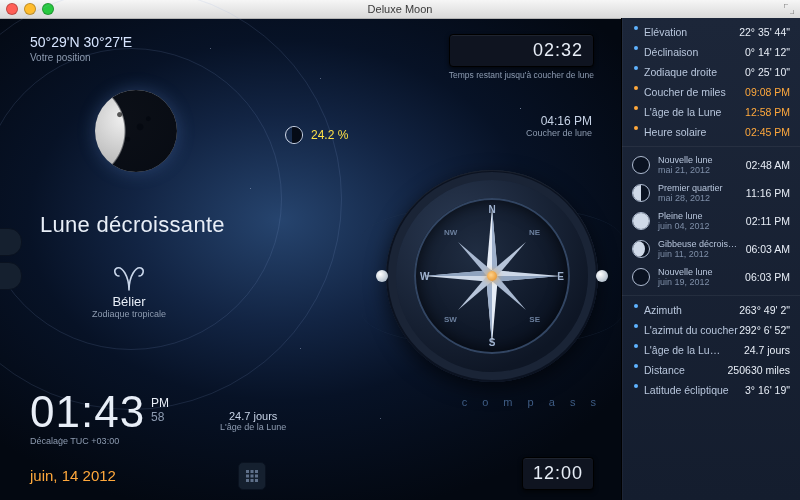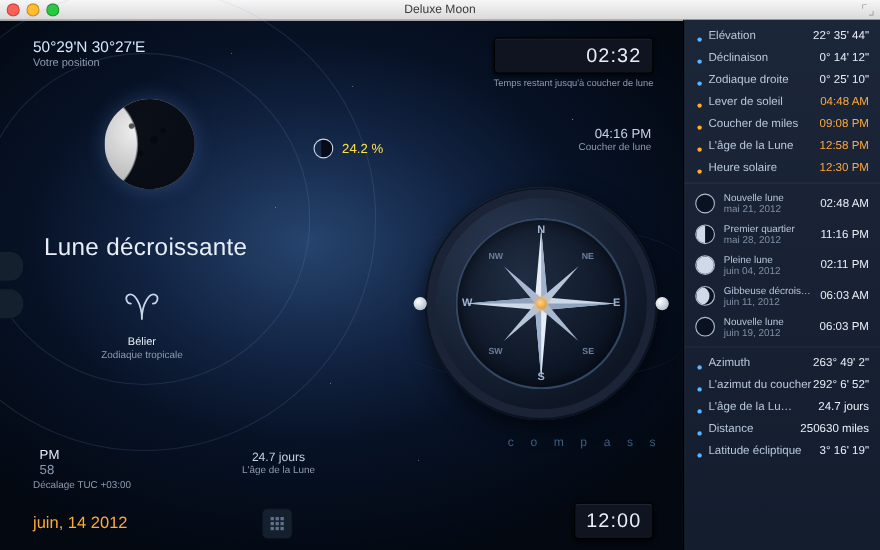--- a/index.html
+++ b/index.html
@@ -55,21 +55,21 @@
   
   .phase{position:absolute;left:40px;top:194px;font-size:22px;font-weight:300;letter-spacing:.3px}
   
   .rt{position:absolute;font-size:12px;color:#c7d3e6;text-align:right}
   .rt .cap{font-size:9px;color:var(--text-dim);display:block}
   .rt1{right:30px;top:96px}
   .rt2{right:30px;bottom:58px}
   
   .zodiac{position:absolute;left:92px;top:244px;text-align:center}
   .zodiac svg{display:block;margin:0 auto}
-  .zlabel{font-size:10px;margin-top:14px}
+  .zlabel{font-size:13px;margin-top:2px}
   .zsub{font-size:9px;color:var(--text-dim)}
   
   .clock{position:absolute;left:30px;bottom:66px;display:flex;align-items:flex-start}
   .ck-h{font-size:44px;font-weight:200;letter-spacing:1px;line-height:1}
   .ck-suffix{display:flex;flex-direction:column;margin-left:6px;margin-top:6px;font-size:12px;line-height:14px}
   .ck-cap{font-size:9px;color:var(--text-dim);position:absolute;left:30px;bottom:54px}
   
   .age{position:absolute;left:220px;bottom:68px;text-align:center;font-size:11px;color:#c7d3e6}
   .age .cap{display:block;font-size:9px;color:var(--text-dim)}
   
@@ -100,21 +100,21 @@
   .cmp-label{position:absolute;right:20px;bottom:-2px;font-size:11px;letter-spacing:6px;color:#3e5c84}
   
   .sect{border-top:1px solid rgba(255,255,255,.06);padding:4px 0}
   .sect:first-child{border-top:none}
   .row{display:flex;align-items:center;justify-content:space-between;padding:4px 10px 4px 12px}
   .row .lbl{color:#b8c6dc;white-space:nowrap;overflow:hidden;text-overflow:ellipsis;max-width:100px}
   .row .val{color:#e8eef7;font-variant-numeric:tabular-nums}
   .row .val.ac{color:var(--accent)}
   .bullet{width:4px;height:4px;border-radius:50%;background:var(--blue);margin-right:6px;flex:0 0 4px}
   .bullet.ac{background:var(--accent)}
-  .lblwrap{display:flex;align-items:flex-end;min-width:0;flex:1}
+  .lblwrap{display:flex;align-items:flex-start;min-width:0;flex:1}
   .ph-row{display:flex;align-items:center;padding:4px 10px 4px 10px;gap:8px}
   .ph-ico{width:16px;height:16px;border-radius:50%;border:1px solid #aebbd1;flex:0 0 16px;position:relative;overflow:hidden;background:#0a1221}
   .ph-full::after{content:"";position:absolute;inset:0;background:#cfd9e8}
   .ph-half::after{content:"";position:absolute;left:0;top:0;width:50%;height:100%;background:#cfd9e8}
   .ph-gib::after{content:"";position:absolute;left:0;top:0;width:72%;height:100%;background:#cfd9e8;border-radius:0 60% 60% 0/0 50% 50% 0}
   .ph-new{}
   .ph-meta{display:flex;flex-direction:column;flex:1;min-width:0}
   .ph-name{font-size:9px;color:#b8c6dc;white-space:nowrap;overflow:hidden;text-overflow:ellipsis}
   .ph-date{font-size:9px;color:#7e8ea7}
   .ph-time{font-size:10.5px}
@@ -178,20 +178,21 @@
 
   <div class="zodiac">
     <svg width="34" height="30" viewBox="0 0 34 30">
       <path d="M17 28 C17 14 10 4 5 6 C1 8 3 14 7 14 M17 28 C17 14 24 4 29 6 C33 8 31 14 27 14" stroke="#c9d6ea" stroke-width="1.6" fill="none" stroke-linecap="round"></path>
     </svg>
     <div class="zlabel">Bélier</div>
     <div class="zsub">Zodiaque tropicale</div>
   </div>
 
   <div class="clock">
+    <div class="ck-h">01:43</div>
     <div class="ck-suffix">
       <span>PM</span>
       <span style="color:var(--text-dim)">58</span>
     </div>
   </div>
   <div class="ck-cap">Décalage TUC +03:00</div>
 
   <div class="age">
     <span>24.7 jours</span>
     <span class="cap">L'âge de la Lune</span>
@@ -271,44 +272,37 @@
       <div class="row">
         <span class="lblwrap">
           <span class="bullet "></span>
           <span class="lbl">Zodiaque droite</span>
         </span>
         <span class="val ">0° 25' 10"</span>
       </div>
       <div class="row">
         <span class="lblwrap">
           <span class="bullet ac"></span>
-          <span class="lbl">Lever de soleil</span>
-        </span>
-        <span class="val ac">04:48 AM</span>
-      </div>
-      <div class="row">
-        <span class="lblwrap">
-          <span class="bullet ac"></span>
           <span class="lbl">Coucher de miles</span>
         </span>
         <span class="val ac">09:08 PM</span>
       </div>
       <div class="row">
         <span class="lblwrap">
           <span class="bullet ac"></span>
           <span class="lbl">L'âge de la Lune</span>
         </span>
         <span class="val ac">12:58 PM</span>
       </div>
       <div class="row">
         <span class="lblwrap">
           <span class="bullet ac"></span>
           <span class="lbl">Heure solaire</span>
         </span>
-        <span class="val ac">12:30 PM</span>
+        <span class="val ac">02:45 PM</span>
       </div>
     </div>
   <div class="sect" id="sect-phases">
       <div class="ph-row">
         <span class="ph-ico ph-new"></span>
         <span class="ph-meta">
           <span class="ph-name">Nouvelle lune</span>
           <span class="ph-date">mai 21, 2012</span>
         </span>
         <span class="ph-time">02:48 AM</span>

